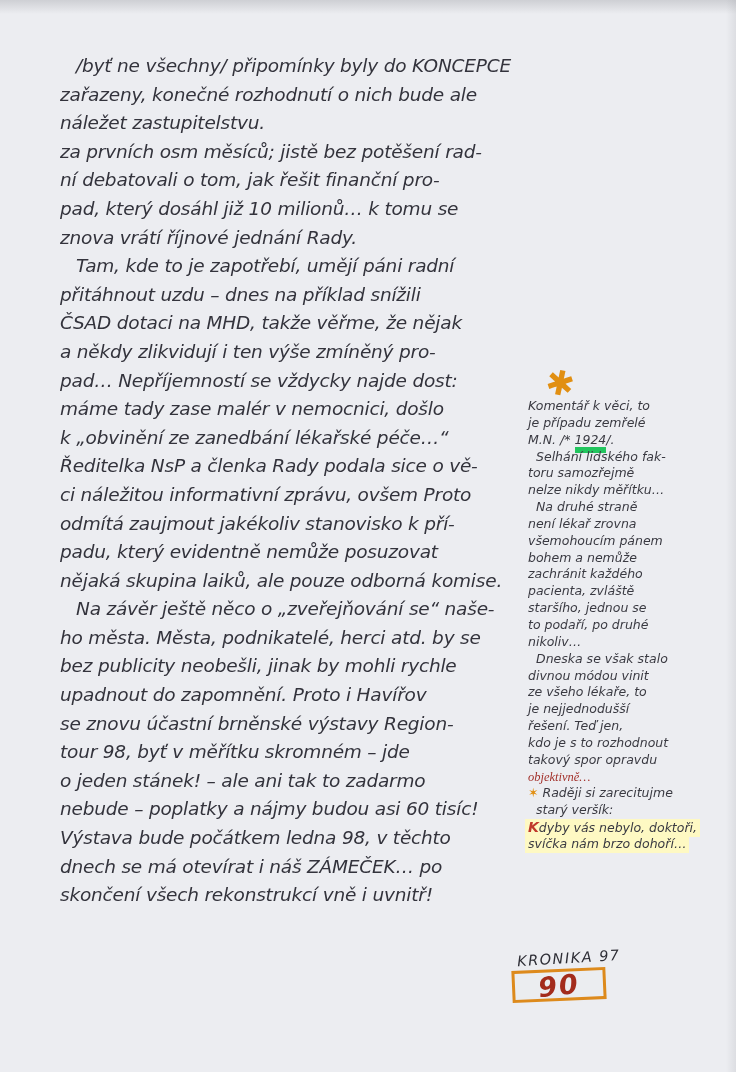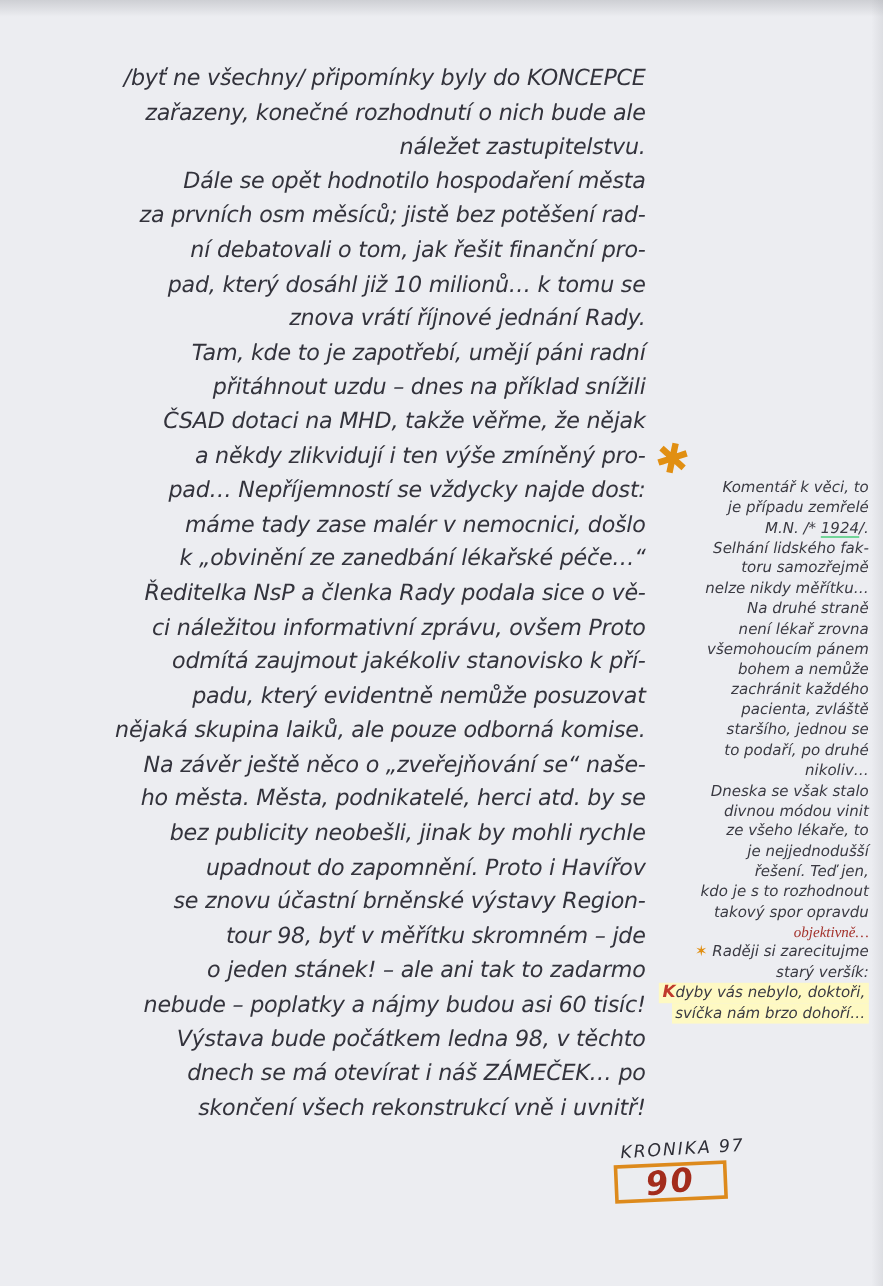--- a/index.html
+++ b/index.html
@@ -2,21 +2,20 @@
 <html><head>
 <meta charset="utf-8">
 <style>
   html,body{margin:0;padding:0;background:#c9cbd0;}
   .page{
     position:relative;
     width:736px;height:1072px;
     background:#ecedf1;
     overflow:hidden;
     font-family:"DejaVu Sans", sans-serif;
-    text-align:right;
   }
   .page::before{
     content:"";position:absolute;left:0;top:0;width:736px;height:14px;
     background:linear-gradient(180deg, rgba(150,152,158,.35), rgba(150,152,158,0));
     pointer-events:none;
   }
   .page::after{
     content:"";position:absolute;right:0;top:0;width:10px;height:100%;
     background:linear-gradient(270deg, rgba(150,152,158,.18), rgba(150,152,158,0));
     pointer-events:none;
@@ -38,21 +37,21 @@
     font-size:12.5px;line-height:16.85px;
     font-style:italic;
     color:#3a3a42;
     white-space:nowrap;
   }
   .margin-note .mline{height:16.85px;}
   .margin-note .mline.ind{padding-left:8px;}
   .red{color:#a3322c;font-family:Liberation Serif, serif;}
   .red-cap{color:#c0392b;font-weight:bold;font-size:14px;}
   .orange{color:#e18f12;font-style:normal;}
-  .u-red{border-bottom:1px solid #22c55e;}
+  .u-red{border-bottom:6px solid #22c55e;}
   .hl{background:#fef9c3;display:inline-block;padding:0 3px;margin-left:-3px;}
   
   .big-star{
     position:absolute;left:546px;top:366px;
     font-size:34px;color:#e18f12;
     transform:rotate(12deg);
     font-style:normal;
     line-height:1;
   }
   
@@ -80,21 +79,20 @@
 </head>
 <body>
 
 <div class="page">
 
   <div class="main-text">
 
   <div class="mline ind"><span>/byť ne všechny/ připomínky byly do KONCEPCE</span></div>
       <div class="mline"><span>zařazeny, konečné rozhodnutí o nich bude ale</span></div>
       <div class="mline"><span>náležet zastupitelstvu.</span></div>
-      <div class="mline ind"><span>Dále se opět hodnotilo hospodaření města</span></div>
       <div class="mline"><span>za prvních osm měsíců; jistě bez potěšení rad-</span></div>
       <div class="mline"><span>ní debatovali o tom, jak řešit finanční pro-</span></div>
       <div class="mline"><span>pad, který dosáhl již 10 milionů… k tomu se</span></div>
       <div class="mline"><span>znova vrátí říjnové jednání Rady.</span></div>
       <div class="mline ind"><span>Tam, kde to je zapotřebí, umějí páni radní</span></div>
       <div class="mline"><span>přitáhnout uzdu – dnes na příklad snížili</span></div>
       <div class="mline"><span>ČSAD dotaci na MHD, takže věřme, že nějak</span></div>
       <div class="mline"><span>a někdy zlikvidují i ten výše zmíněný pro-</span></div>
       <div class="mline"><span>pad… Nepříjemností se vždycky najde dost:</span></div>
       <div class="mline"><span>máme tady zase malér v nemocnici, došlo</span></div>

